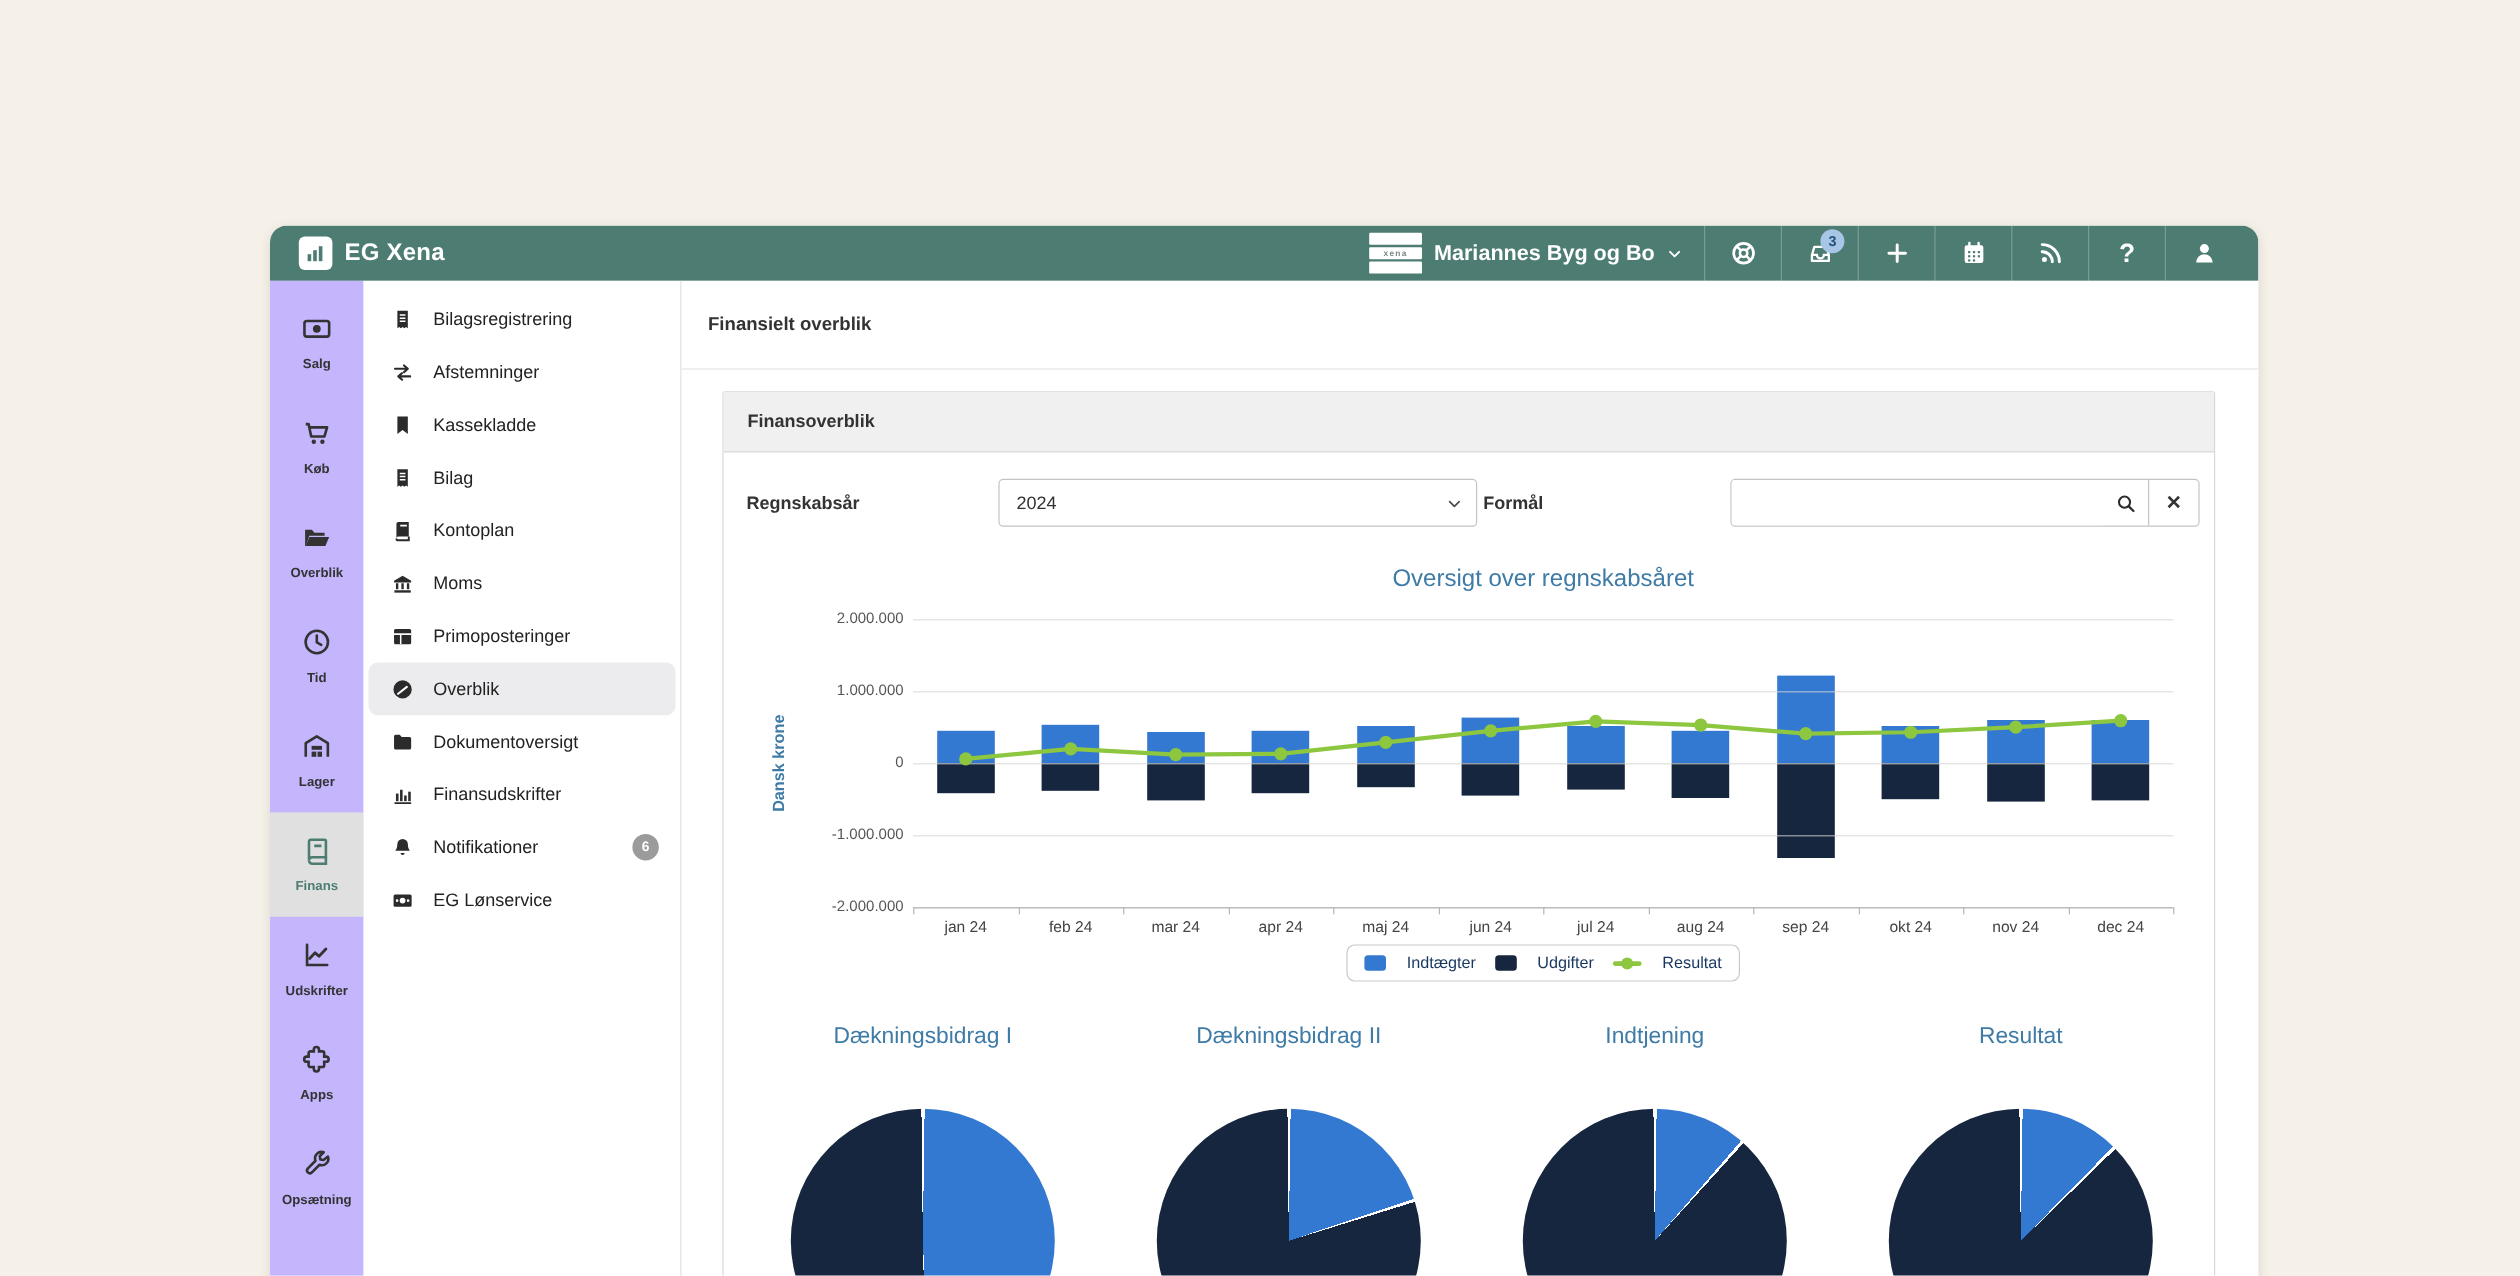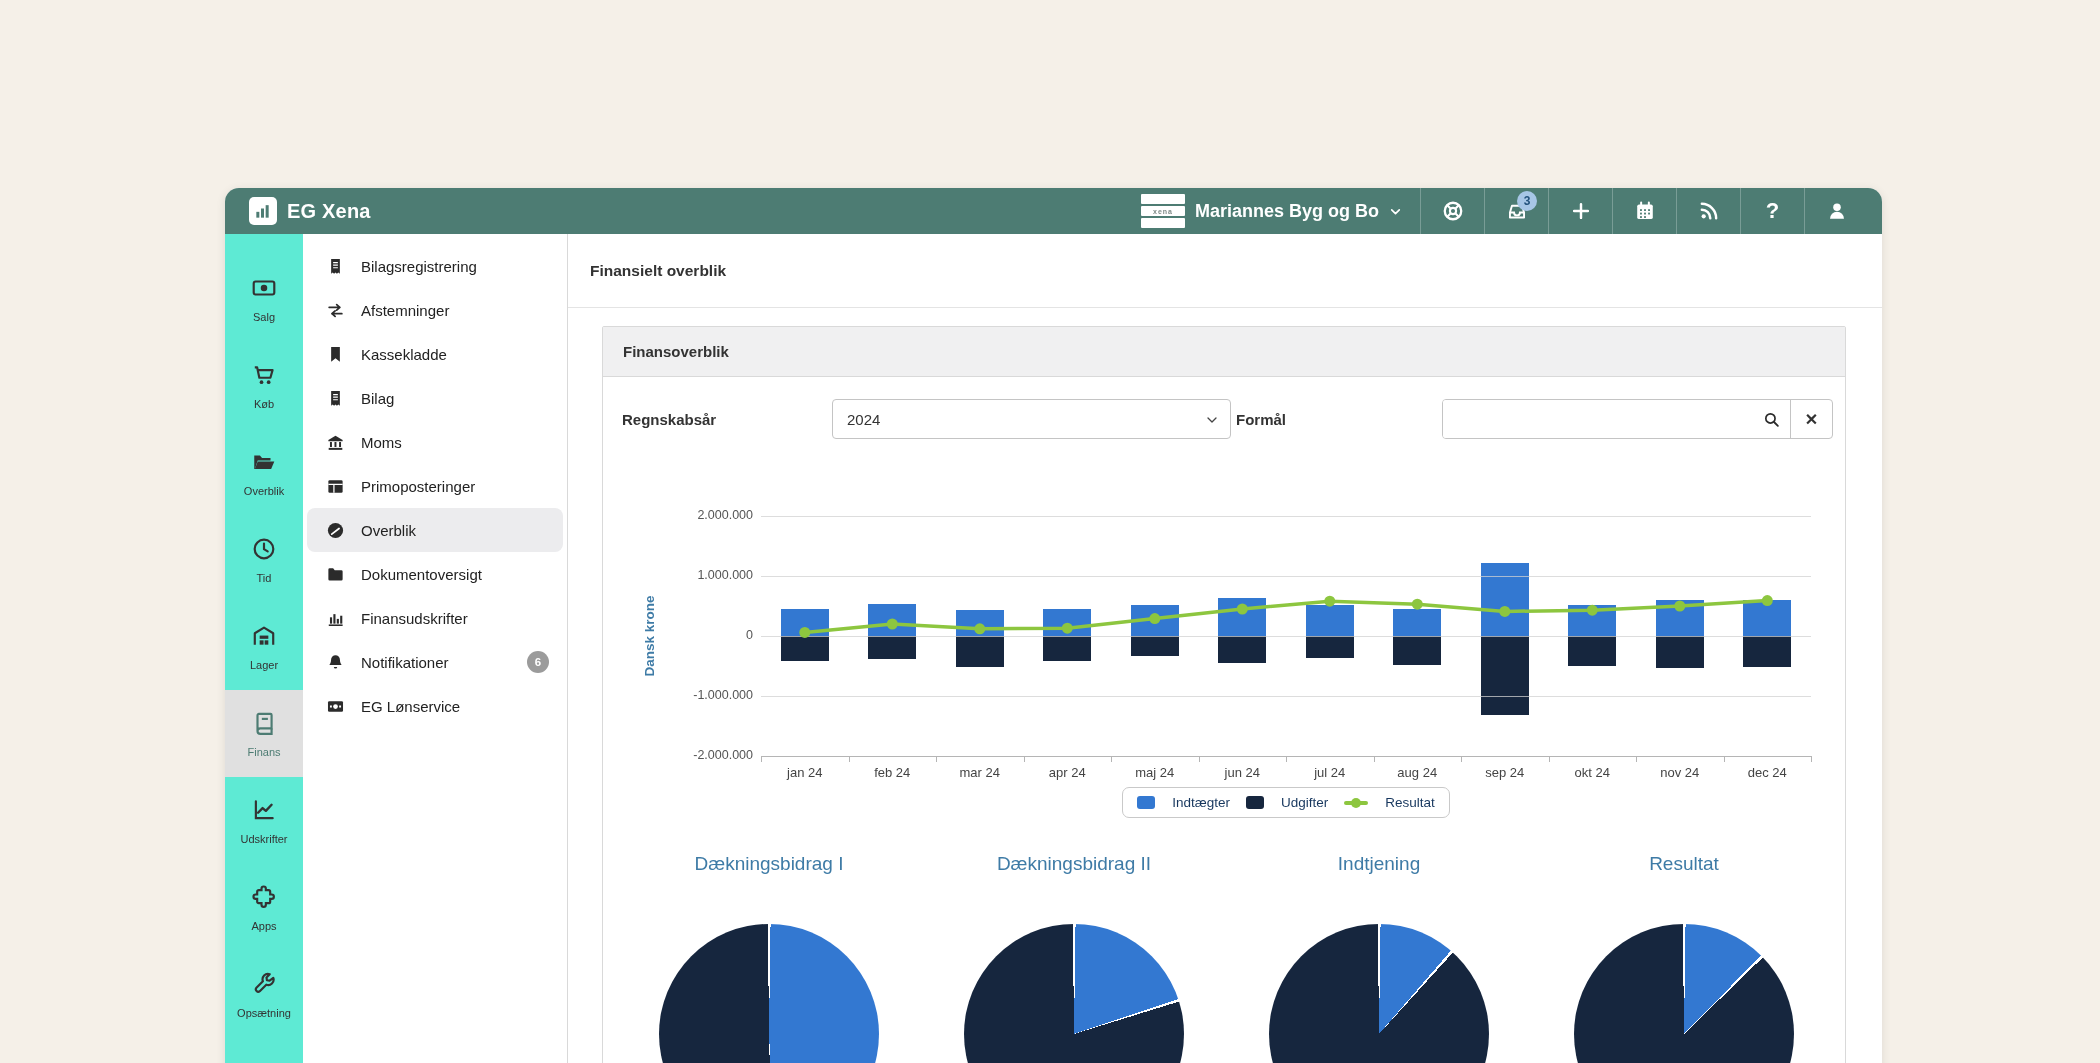--- a/index.html
+++ b/index.html
@@ -25,21 +25,21 @@
              border-left:1px solid rgba(255,255,255,.25); position:relative; cursor:pointer; }
   .tb-cell svg { display:block; }
   .tb-badge { position:absolute; top:3px; right:11px; min-width:20px; height:20px; border-radius:10px;
               background:#a7c6e6; color:#23527c; font-size:12px; font-weight:700;
               display:flex; align-items:center; justify-content:center; }
   .qmark { font-size:22px; font-weight:700; color:#fff; }
 
   
   .mainrow { display:flex; height:829px; }
 
-  .rail { width:78px; background:#5eead4; flex:0 0 auto; padding-top:21px; }
+  .rail { width:78px; background:#c4b5fd; flex:0 0 auto; padding-top:8px;font-weight:bold; }
   .rail-item { height:87px; display:flex; flex-direction:column; align-items:center; justify-content:center;
                gap:6px; color:#333; cursor:pointer; }
   .rail-item .lbl { font-size:11px; }
   .rail-item.sel { background:#e0e0e0; color:#4d7c73; }
 
   .menu { width:265px; background:#fff; border-right:1px solid #d9d9d9; flex:0 0 auto; padding:10px 4px 0 4px; }
   .menu-item { height:44px; display:flex; align-items:center; gap:16px; padding:0 14px 0 18px;
                color:#222; font-size:15px; border-radius:8px; cursor:pointer; position:relative; }
   .menu-item .mi-ic { width:20px; display:flex; justify-content:center; color:#2b2b2b; }
   .menu-item.sel { background:#ececee; }
@@ -293,20 +293,30 @@
             <svg width="19" height="19" viewBox="0 0 24 24">
               <path d="M6.5 2.5h11V21l-1.9-1.4-1.8 1.4-1.8-1.4-1.8 1.4-1.8-1.4L6.5 21z" fill="currentColor"></path>
               <path d="M9 7h6M9 10.3h6M9 13.6h6" stroke="#fff" stroke-width="1.5"></path>
             </svg>
           </span>
           <span>Bilag</span>
         </div>
         <div class="menu-item">
           <span class="mi-ic">
             <svg width="19" height="19" viewBox="0 0 24 24">
+              <path d="M5.5 4.5a2 2 0 0 1 2-2h11v15.3h-11a2 2 0 0 0-2 2z" fill="currentColor"></path>
+              <path d="M5.5 19.8a2 2 0 0 0 2 2h11v-4" fill="none" stroke="currentColor" stroke-width="2"></path>
+              <path d="M9.5 6.3h7" stroke="#fff" stroke-width="1.7"></path>
+            </svg>
+          </span>
+          <span>Kontoplan</span>
+        </div>
+        <div class="menu-item">
+          <span class="mi-ic">
+            <svg width="19" height="19" viewBox="0 0 24 24">
               <path d="M3 8.8L12 3.4l9 5.4v1.7H3z" fill="currentColor"></path>
               <rect x="5" y="11.4" width="2.5" height="6.3" fill="currentColor"></rect>
               <rect x="10.7" y="11.4" width="2.5" height="6.3" fill="currentColor"></rect>
               <rect x="16.5" y="11.4" width="2.5" height="6.3" fill="currentColor"></rect>
               <rect x="3.4" y="18.8" width="17.2" height="2.5" fill="currentColor"></rect>
             </svg>
           </span>
           <span>Moms</span>
         </div>
         <div class="menu-item">
@@ -397,20 +407,21 @@
                   <svg width="17" height="17" viewBox="0 0 24 24">
                       <circle cx="10.5" cy="10.5" r="6.5" fill="none" stroke="#2b2b2b" stroke-width="2.4"></circle>
                       <path d="M15.5 15.5L21 21" stroke="#2b2b2b" stroke-width="2.6" stroke-linecap="round"></path>
                     </svg>
                 </span>
                 <span class="sb-clear">✕</span>
               </div>
             </div>
 
             <div class="chart-wrap" id="chart">
+                <div class="c-title">Oversigt over regnskabsåret</div>
                 <div class="c-ylabel">Dansk krone</div>
                 <div class="gridline" style="top:77px"></div>
                 <div class="ytick" style="top:69px">2.000.000</div>
                 <div class="gridline" style="top:137px"></div>
                 <div class="ytick" style="top:129px">1.000.000</div>
                 <div class="gridline" style="top:197px"></div>
                 <div class="ytick" style="top:189px">0</div>
                 <div class="gridline" style="top:257px"></div>
                 <div class="ytick" style="top:249px">-1.000.000</div>
                 <div class="gridline" style="top:317px"></div>

